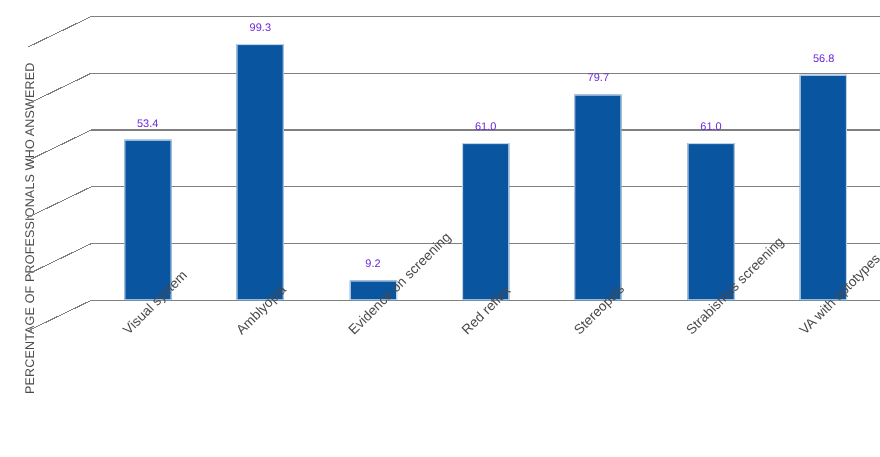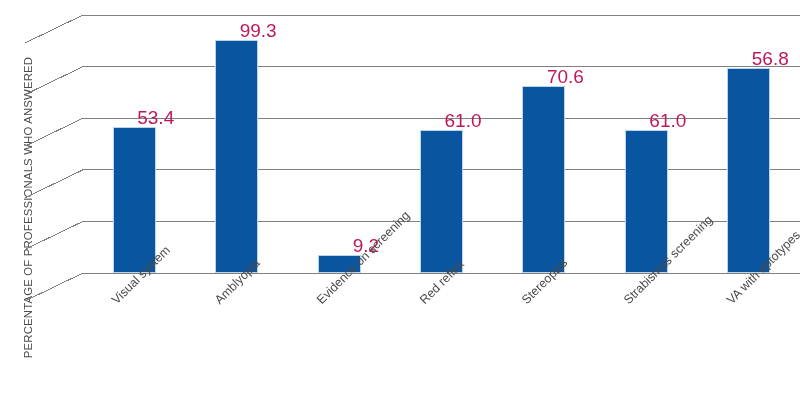--- a/index.html
+++ b/index.html
@@ -68,23 +68,23 @@
     height: 300px;
   }
   .bar {
     position: absolute;
     background: #0a55a0;
     border: 1px solid #bdd3e8;
     box-sizing: border-box;
   }
   .bar-value {
     position: absolute;
-    text-align: right;
-    font-size: 19px;
-    color: #be185d;
+    text-align: center;
+    font-size: 10px;
+    color: #6d28d9;
     white-space: nowrap;
   }
 
   
   #cat-layer {
     position: absolute;
     left: 83px;
     top: 273px;
     width: 717px;
     height: 142px;
@@ -128,21 +128,21 @@
     <div id="bars-layer">
         <div class="bar" title="Visual system: 62.4" style="left: 29.7143px; top: 126.644px; width: 43px; height: 146.356px; background: rgb(10, 85, 160); border-color: rgb(189, 211, 232);"></div>
         <div class="bar-value" style="left: 11.2143px; top: 106.644px; width: 80px;">53.4</div>
         <div class="bar" title="Amblyopia: 99.3" style="left: 132.143px; top: 40.0964px; width: 43px; height: 232.904px; background: rgb(10, 85, 160); border-color: rgb(189, 211, 232);"></div>
         <div class="bar-value" style="left: 113.643px; top: 20.0964px; width: 80px;">99.3</div>
         <div class="bar" title="Evidence on screening: 7.6" style="left: 234.571px; top: 255.175px; width: 43px; height: 17.8255px; background: rgb(10, 85, 160); border-color: rgb(189, 211, 232);"></div>
         <div class="bar-value" style="left: 216.071px; top: 235.175px; width: 80px;">9.2</div>
         <div class="bar" title="Red reflex: 61.0" style="left: 337px; top: 129.927px; width: 43px; height: 143.073px; background: rgb(10, 85, 160); border-color: rgb(189, 211, 232);"></div>
         <div class="bar-value" style="left: 318.5px; top: 109.927px; width: 80px;">61.0</div>
         <div class="bar" title="Stereopsis: 79.7" style="left: 439.429px; top: 86.0673px; width: 43px; height: 186.933px; background: rgb(10, 85, 160); border-color: rgb(189, 211, 232);"></div>
-        <div class="bar-value" style="left: 420.929px; top: 66.0673px; width: 80px;">70.6</div>
+        <div class="bar-value" style="left: 420.929px; top: 66.0673px; width: 80px;">79.7</div>
         <div class="bar" title="Strabismus screening: 61.0" style="left: 541.857px; top: 129.927px; width: 43px; height: 143.073px; background: rgb(10, 85, 160); border-color: rgb(189, 211, 232);"></div>
         <div class="bar-value" style="left: 523.357px; top: 109.927px; width: 80px;">61.0</div>
         <div class="bar" title="VA with optotypes: 87.2" style="left: 644.286px; top: 68.4764px; width: 43px; height: 204.524px; background: rgb(10, 85, 160); border-color: rgb(189, 211, 232);"></div>
         <div class="bar-value" style="left: 625.786px; top: 48.4764px; width: 80px;">56.8</div>
       </div>
   </div>
 
   <div id="cat-layer">
       <div class="cat-label" style="left: 31.2143px; top: 22px; transform: rotate(-45deg);">Visual system</div>
       <div class="cat-label" style="left: 133.643px; top: 22px; transform: rotate(-45deg);">Amblyopia</div>

